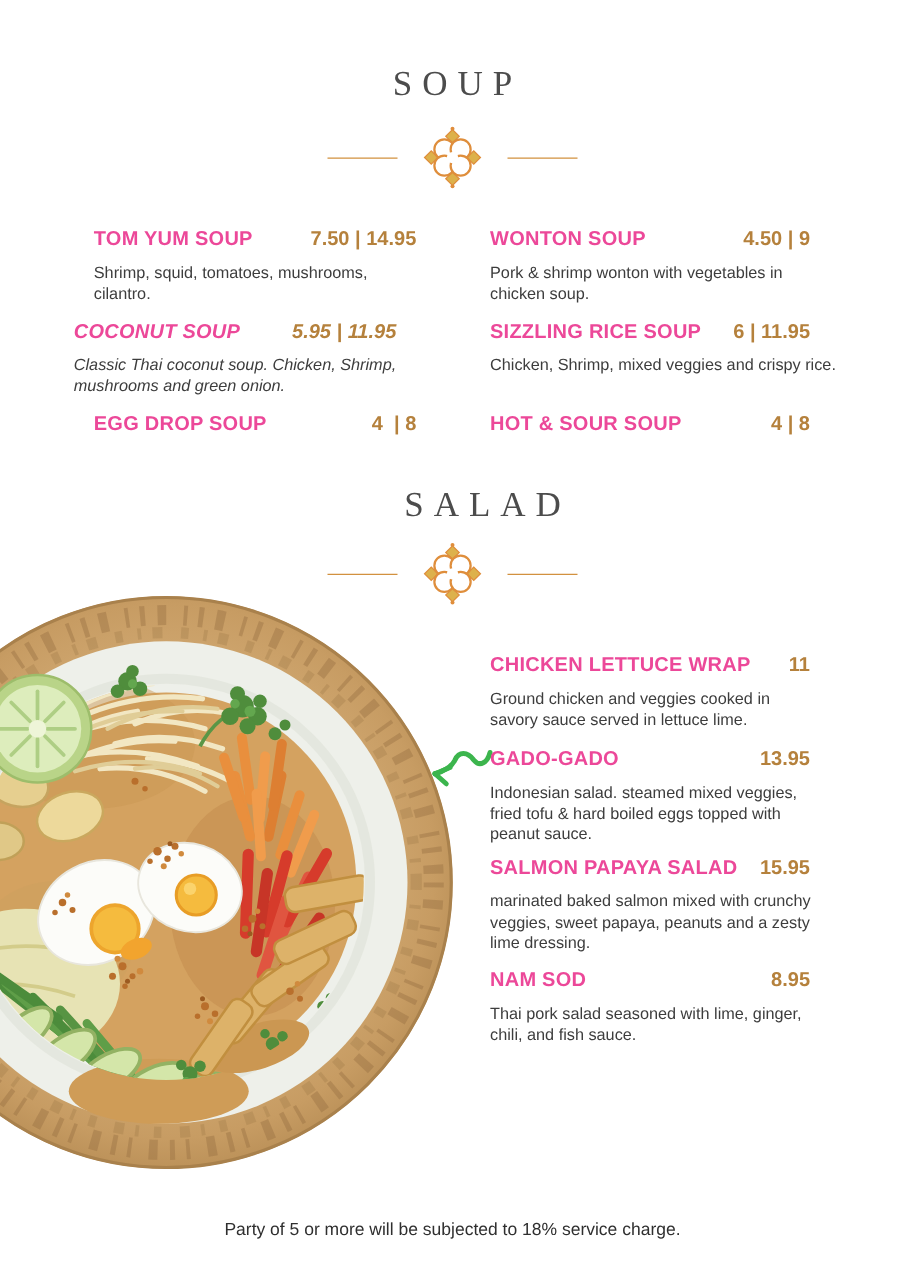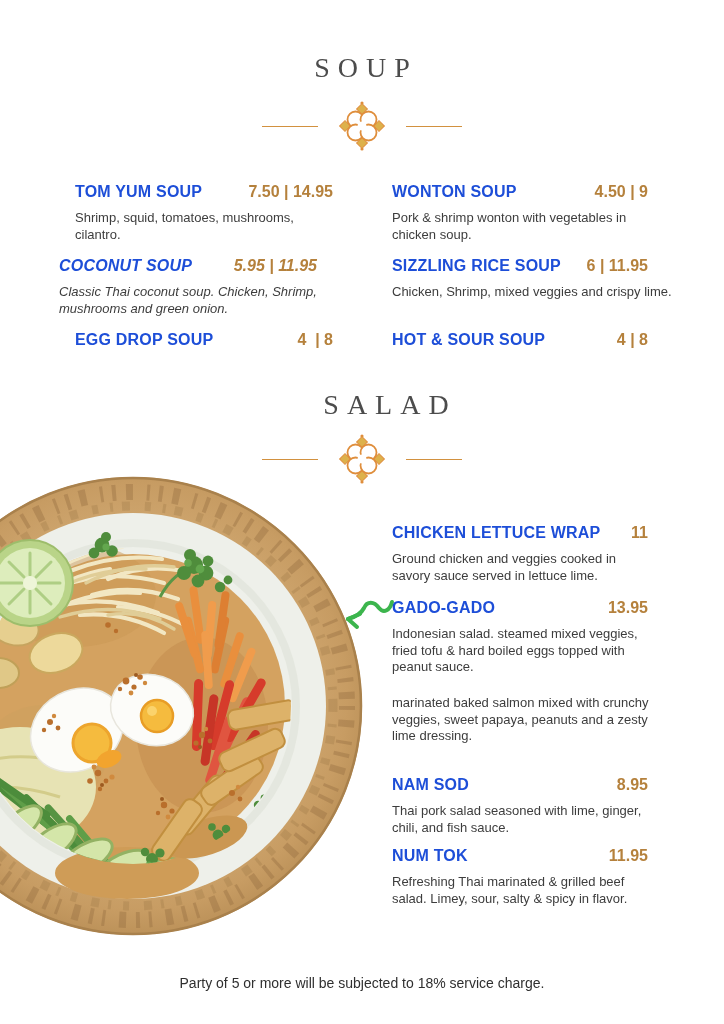--- a/index.html
+++ b/index.html
@@ -24,21 +24,21 @@
   .divider .line{
     width:56px;height:0;border-top:1.6px solid #d2913f;margin:0 16px;
   }
   .menu-item{
     position:absolute;
   }
   .item-head{
     display:flex;justify-content:space-between;align-items:baseline;
   }
   .item-name{
-    font-size:16px;font-weight:700;color:#1d4ed8;letter-spacing:.2px;white-space:nowrap;
+    font-size:16px;font-weight:700;color:#ec4899;letter-spacing:.2px;white-space:nowrap;
   }
   .item-price{
     font-size:16px;font-weight:700;color:#b5813c;white-space:pre;margin-left:8px;
   }
   .item-desc{
     margin:9px 0 0 0;font-size:13px;line-height:16.5px;color:#3d3d3d;
   }
   .soup-left .item-head{width:258px;}
   .soup-left .item-desc{width:268px;}
   .soup-right .item-head, .salad-item .item-head{width:256px;align-items:center;}
@@ -101,21 +101,21 @@
       <span class="item-price">5.95 | 11.95</span>
     </div>
     <p class="item-desc">Classic Thai coconut soup. Chicken, Shrimp, mushrooms and green onion.</p>
   </div>
 
   <div class="menu-item soup-right nowrap-desc" style="left:392px;top:257px;">
     <div class="item-head">
       <span class="item-name">SIZZLING RICE SOUP</span>
       <span class="item-price">6 | 11.95</span>
     </div>
-    <p class="item-desc">Chicken, Shrimp, mixed veggies and crispy lime.</p>
+    <p class="item-desc">Chicken, Shrimp, mixed veggies and crispy rice.</p>
   </div>
 
   <div class="menu-item soup-left" style="left:75px;top:331px;">
     <div class="item-head">
       <span class="item-name">EGG DROP SOUP</span>
       <span class="item-price">4  | 8</span>
     </div>
   </div>
 
   <div class="menu-item soup-right" style="left:392px;top:331px;">
@@ -376,34 +376,31 @@
 
   <div class="menu-item salad-item" style="left:392px;top:599px;">
     <div class="item-head">
       <span class="item-name">GADO-GADO</span>
       <span class="item-price">13.95</span>
     </div>
     <p class="item-desc">Indonesian salad. steamed mixed veggies, fried tofu &amp; hard boiled eggs topped with peanut sauce.</p>
   </div>
 
   <div class="menu-item salad-item" style="left:392px;top:686px;">
+    <div class="item-head">
+      <span class="item-name">SALMON PAPAYA SALAD</span>
+      <span class="item-price">15.95</span>
+    </div>
     <p class="item-desc">marinated baked salmon mixed with crunchy veggies, sweet papaya, peanuts and a zesty lime dressing.</p>
   </div>
 
   <div class="menu-item salad-item" style="left:392px;top:776px;">
     <div class="item-head">
       <span class="item-name">NAM SOD</span>
       <span class="item-price">8.95</span>
     </div>
     <p class="item-desc">Thai pork salad seasoned with lime, ginger, chili, and fish sauce.</p>
   </div>
 
-  <div class="menu-item salad-item" style="left:392px;top:847px;">
-    <div class="item-head">
-      <span class="item-name">NUM TOK</span>
-      <span class="item-price">11.95</span>
-    </div>
-    <p class="item-desc">Refreshing Thai marinated &amp; grilled beef salad. Limey, sour, salty &amp; spicy in flavor.</p>
-  </div>
 
   <div class="footer-note">Party of 5 or more will be subjected to 18% service charge.</div>
 
 </div>
 
 </body></html>

